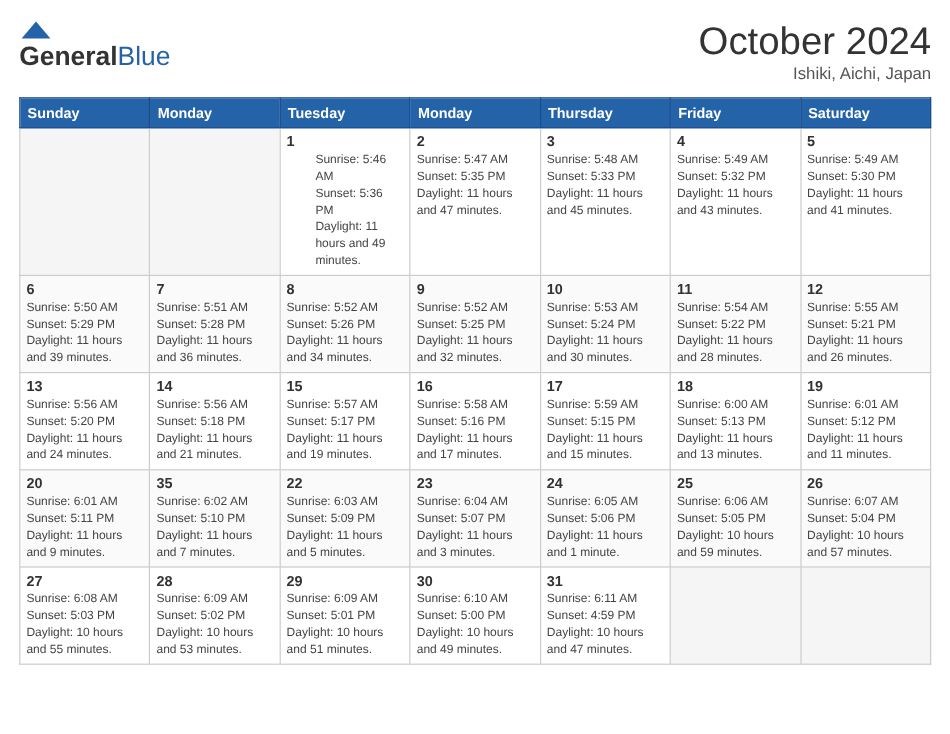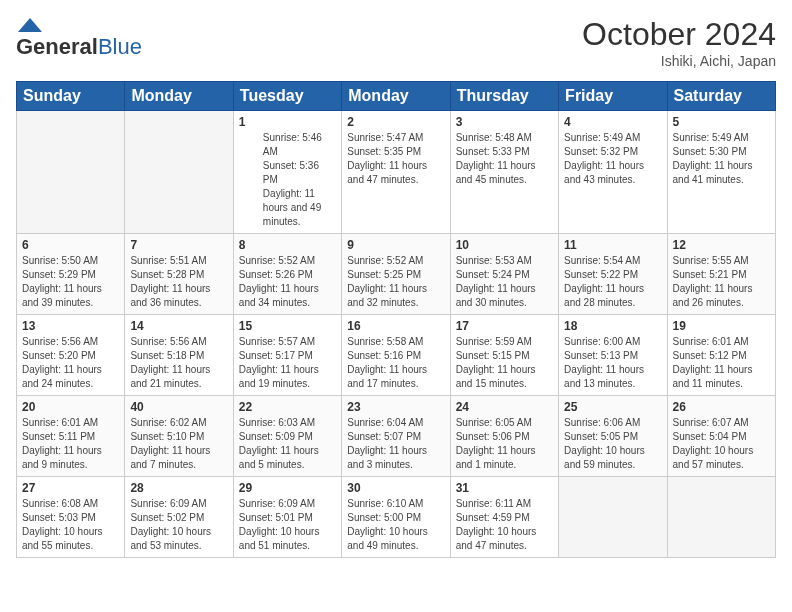--- a/index.html
+++ b/index.html
@@ -44,21 +44,21 @@
       color: #555;
     }
     table {
       width: 100%;
       border-collapse: collapse;
       table-layout: fixed;
     }
     th {
       background-color: #2563a8;
       color: #fff;
-      font-size: 16px;
+      font-size: 12px;
       font-weight: bold;
       text-align: left;
       padding: 5px 6px;
       border: 1px solid #1a4d8f;
     }
     td {
       border: 1px solid #ccc;
       vertical-align: top;
       padding: 4px 5px;
       height: 80px;
@@ -241,21 +241,21 @@
         </td>
       </tr>
       <tr>
         <td>
           <div class="day-num">20</div>
           <div class="day-info" style="white-space: pre-line;">Sunrise: 6:01 AM
 Sunset: 5:11 PM
 Daylight: 11 hours and 9 minutes.</div>
         </td>
         <td>
-          <div class="day-num">40</div>
+          <div class="day-num">35</div>
           <div class="day-info" style="white-space: pre-line;">Sunrise: 6:02 AM
 Sunset: 5:10 PM
 Daylight: 11 hours and 7 minutes.</div>
         </td>
         <td>
           <div class="day-num">22</div>
           <div class="day-info" style="white-space: pre-line;">Sunrise: 6:03 AM
 Sunset: 5:09 PM
 Daylight: 11 hours and 5 minutes.</div>
         </td>

